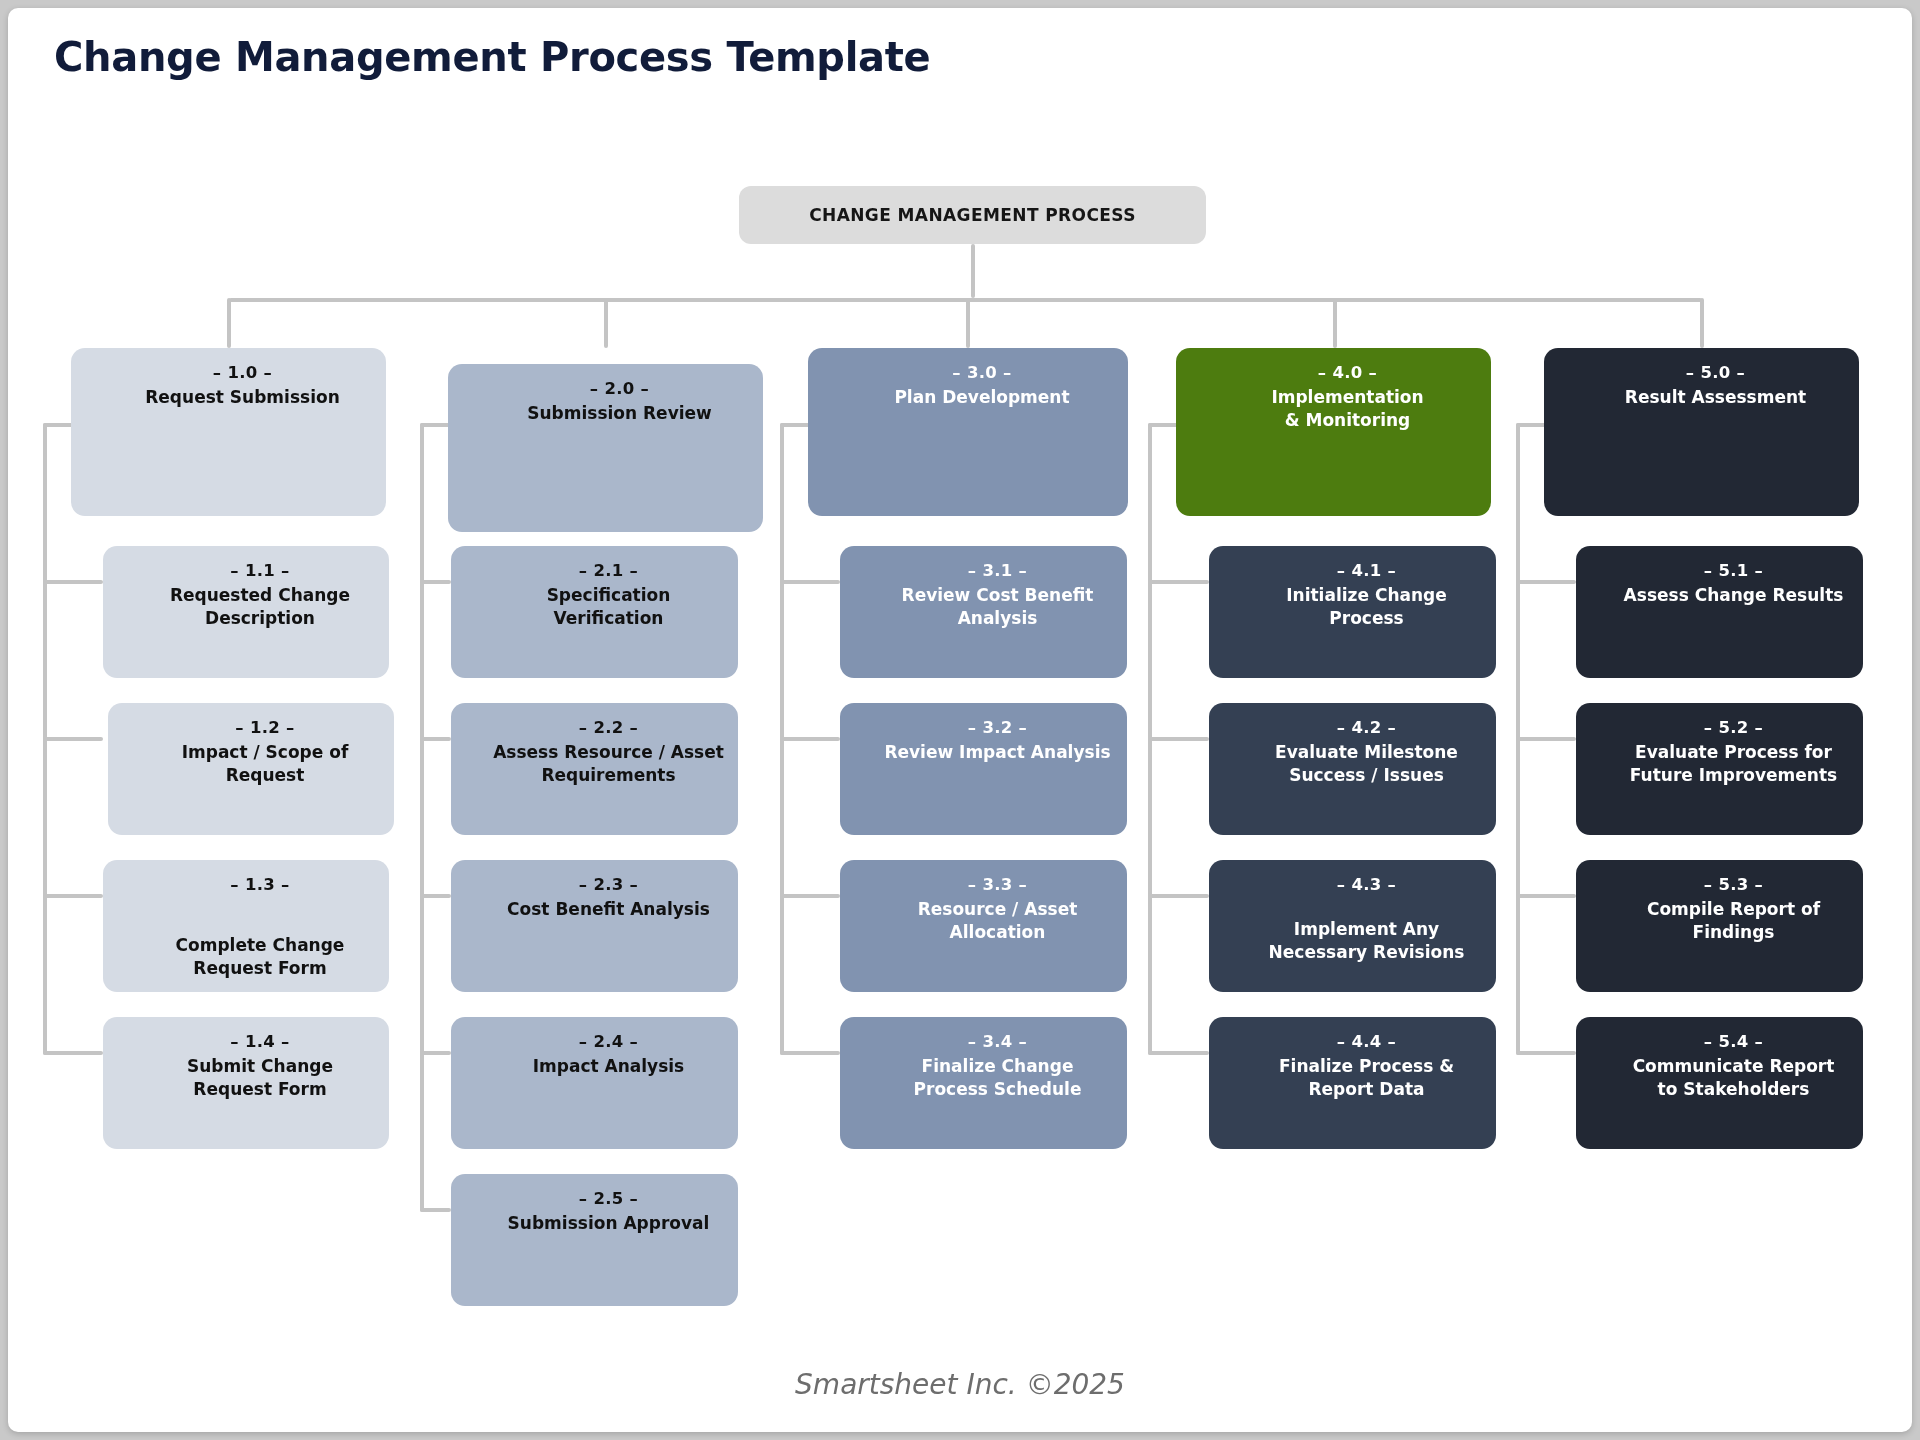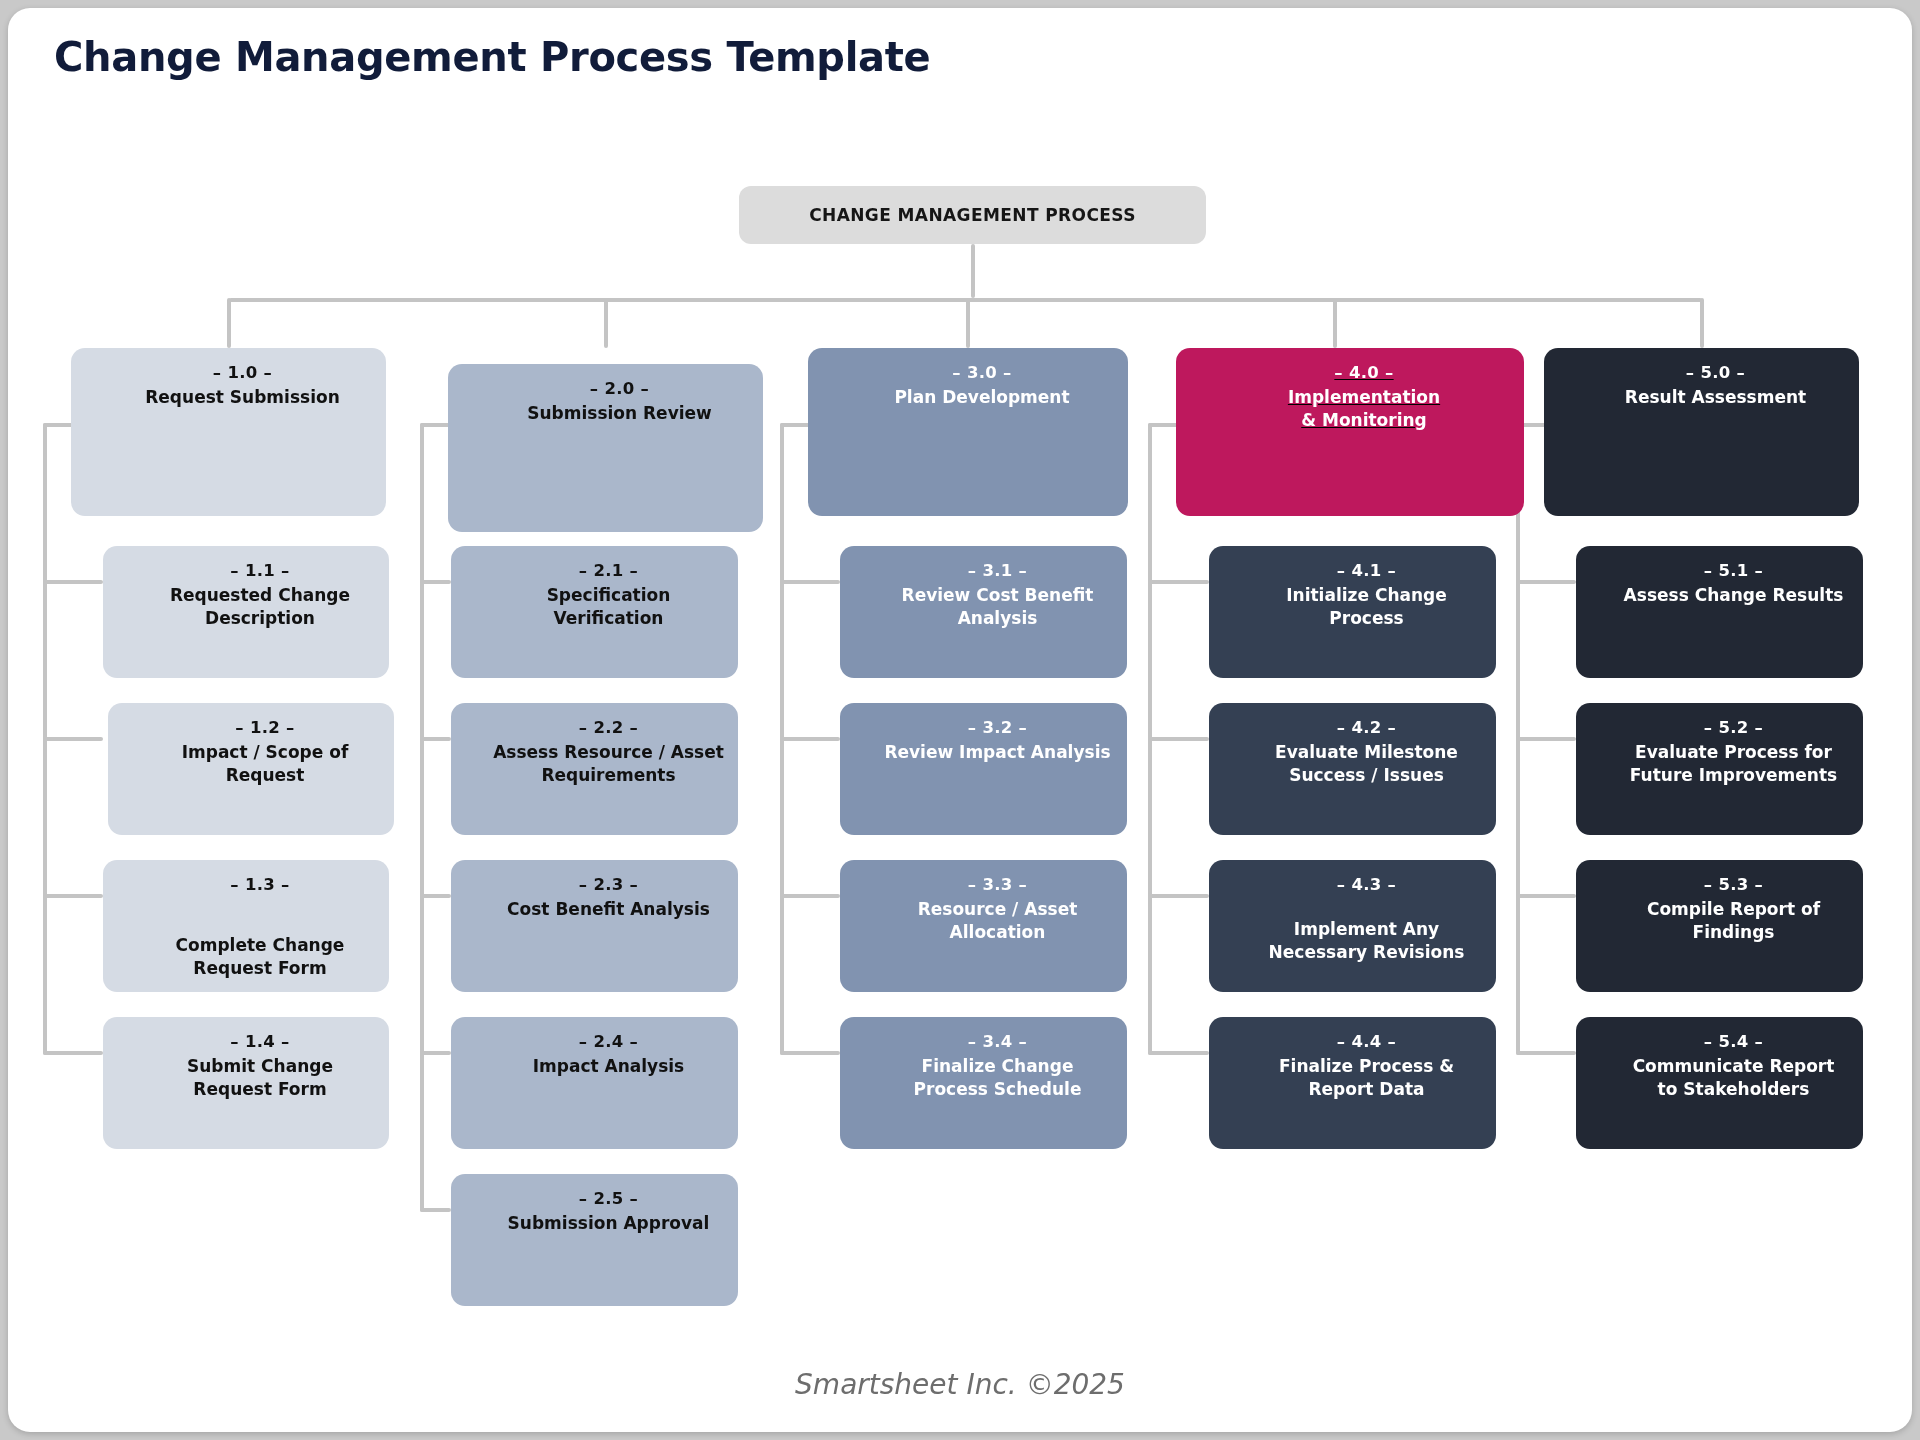--- a/index.html
+++ b/index.html
@@ -6,21 +6,21 @@
   body{
     width:1920px;height:1440px;
     background:#c9c9c9;
     font-family:"DejaVu Sans","Liberation Sans",sans-serif;
     overflow:hidden;
   }
   #page{
     position:absolute;left:8px;top:8px;
     width:1904px;height:1424px;
     background:#ffffff;
-    border-radius:22px;
+    border-radius:10px;
     box-shadow:0 2px 6px rgba(0,0,0,.18);
     overflow:hidden;
   }
   #title{
     position:absolute;left:46px;top:26px;
     font-size:40px;font-weight:bold;color:#111c3a;
     letter-spacing:-.3px;
     white-space:nowrap;
   }
   
@@ -186,21 +186,21 @@
       <div class="node dark" style="left: 832px; top: 852px; width: 287px; height: 132px; background: rgb(129, 147, 176);">
         <div class="num">– 3.3 –</div>
         <div class="lbl">Resource / Asset
 Allocation</div>
       </div>
       <div class="node dark" style="left: 832px; top: 1009px; width: 287px; height: 132px; background: rgb(129, 147, 176);">
         <div class="num">– 3.4 –</div>
         <div class="lbl">Finalize Change
 Process Schedule</div>
       </div>
-      <div class="node dark" style="left: 1168px; top: 340px; width: 348px; height: 168px; background: #be185d; text-decoration: underline;">
+      <div class="node dark" style="left: 1168px; top: 340px; width: 315px; height: 168px; background: #4d7c0f;">
         <div class="num">– 4.0 –</div>
         <div class="lbl">Implementation
 &amp; Monitoring</div>
       </div>
       <div class="node dark" style="left: 1201px; top: 538px; width: 287px; height: 132px; background: rgb(52, 64, 83);">
         <div class="num">– 4.1 –</div>
         <div class="lbl">Initialize Change
 Process</div>
       </div>
       <div class="node dark" style="left: 1201px; top: 695px; width: 287px; height: 132px; background: rgb(52, 64, 83);">

